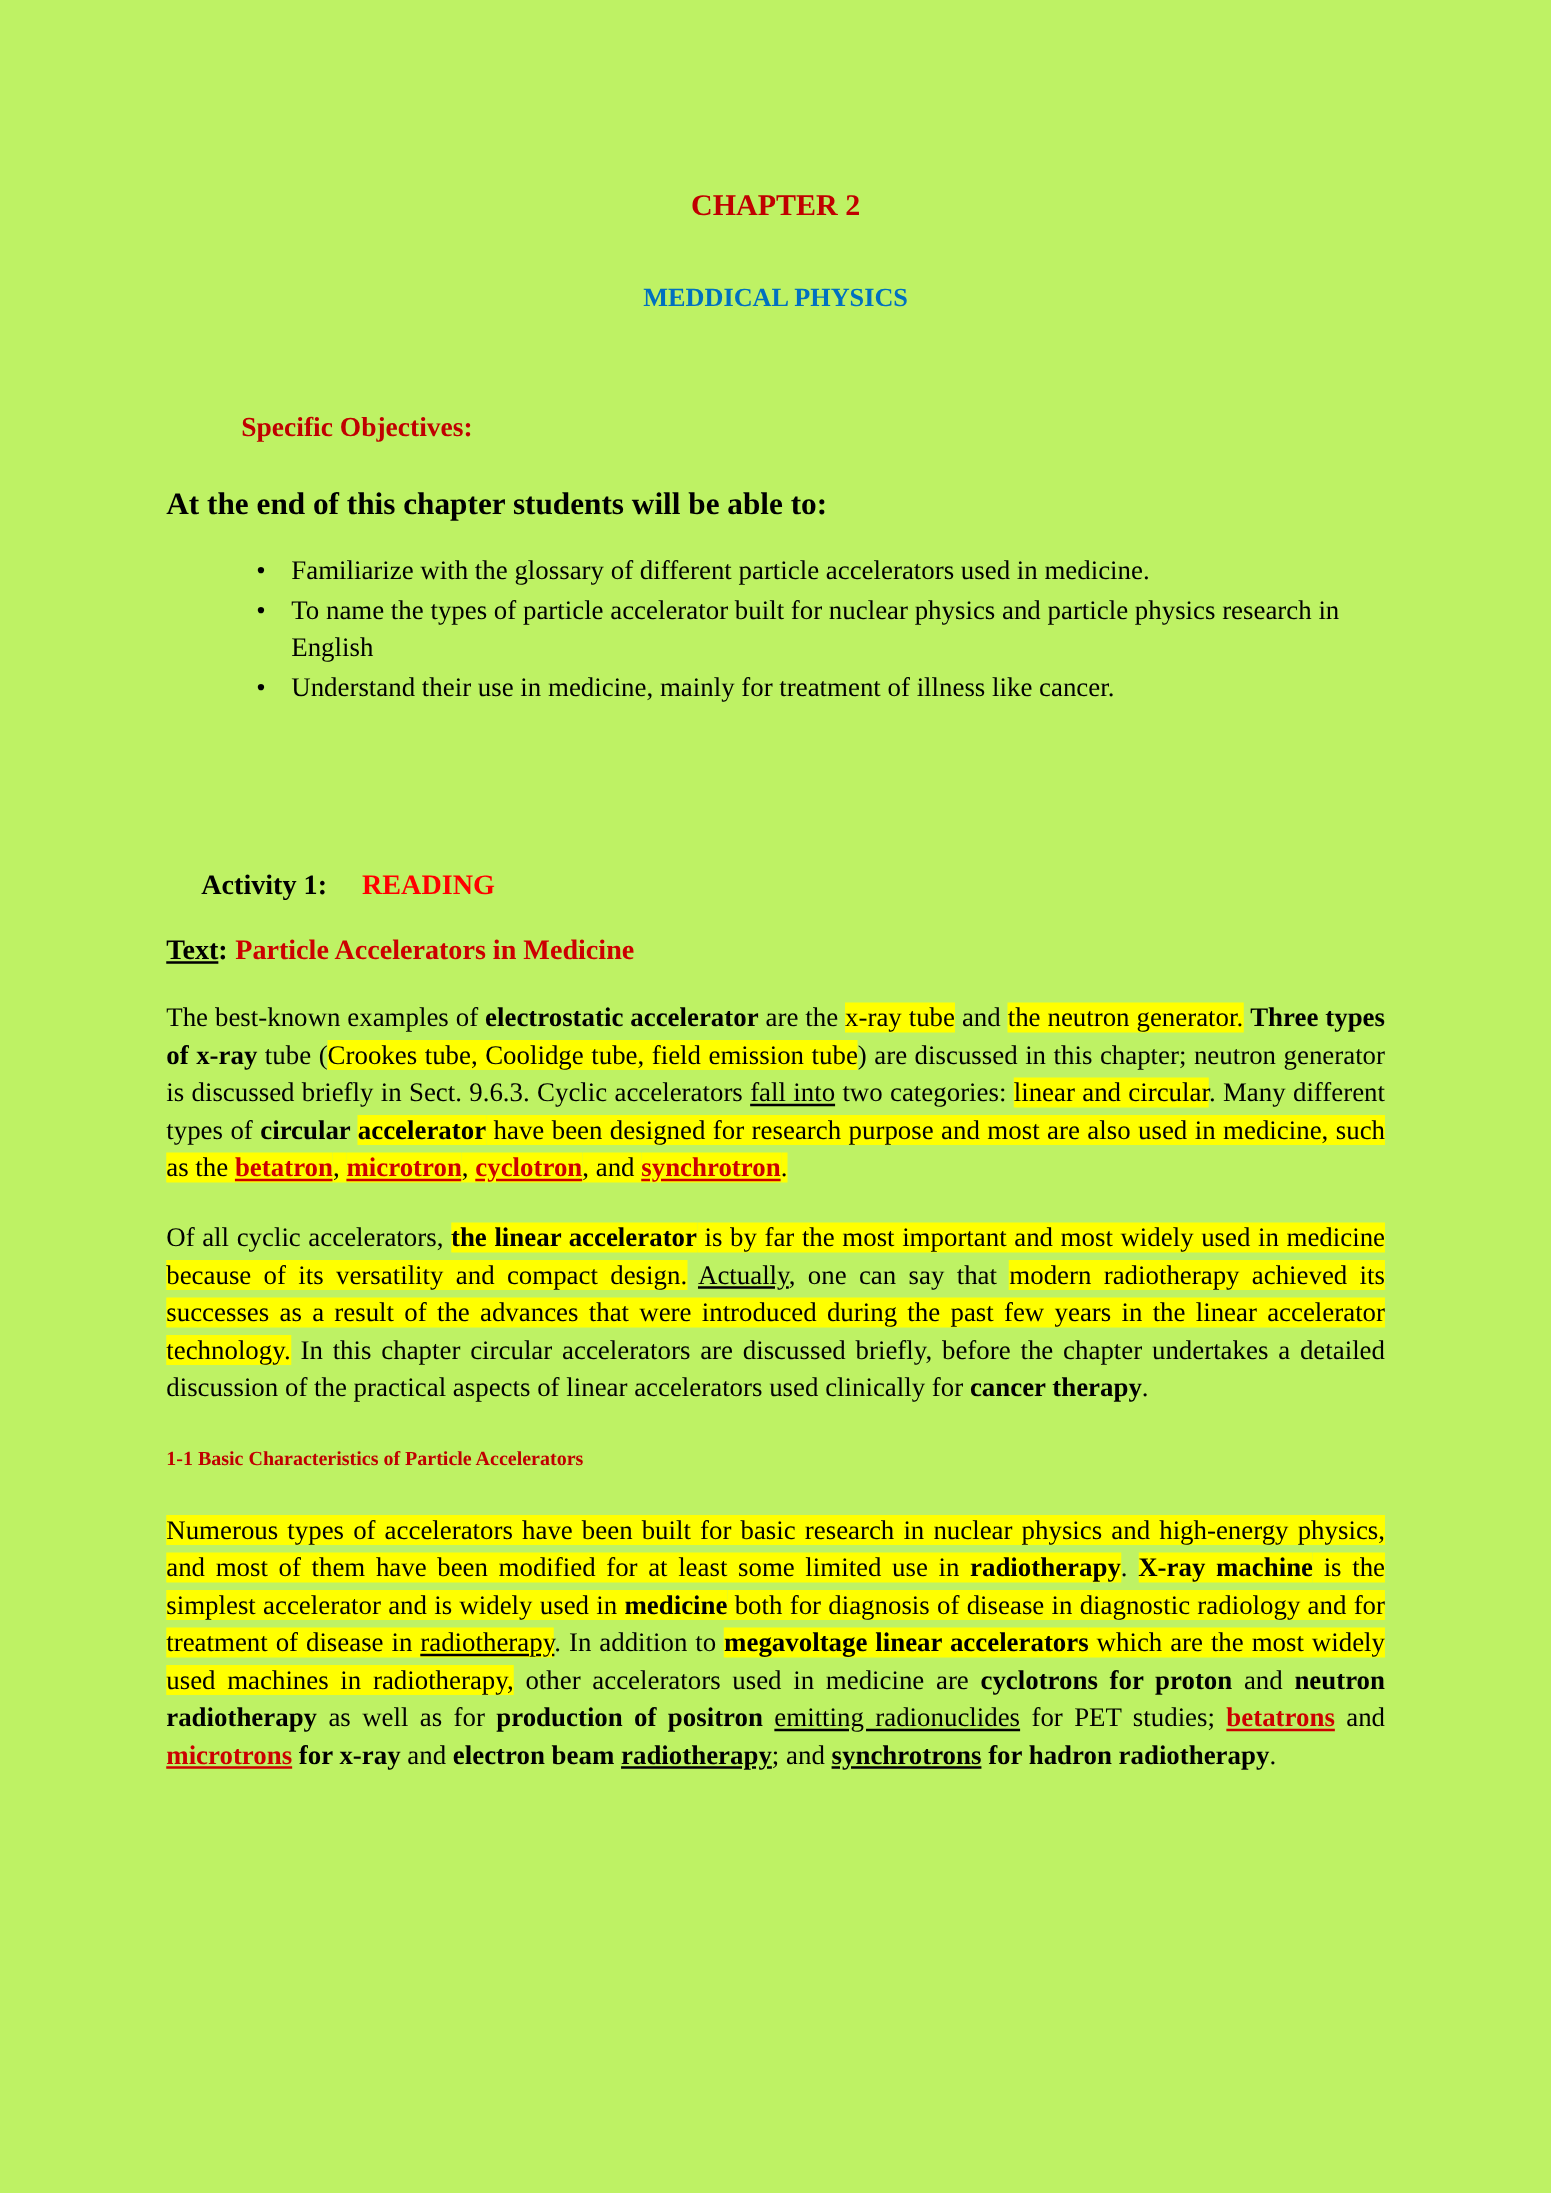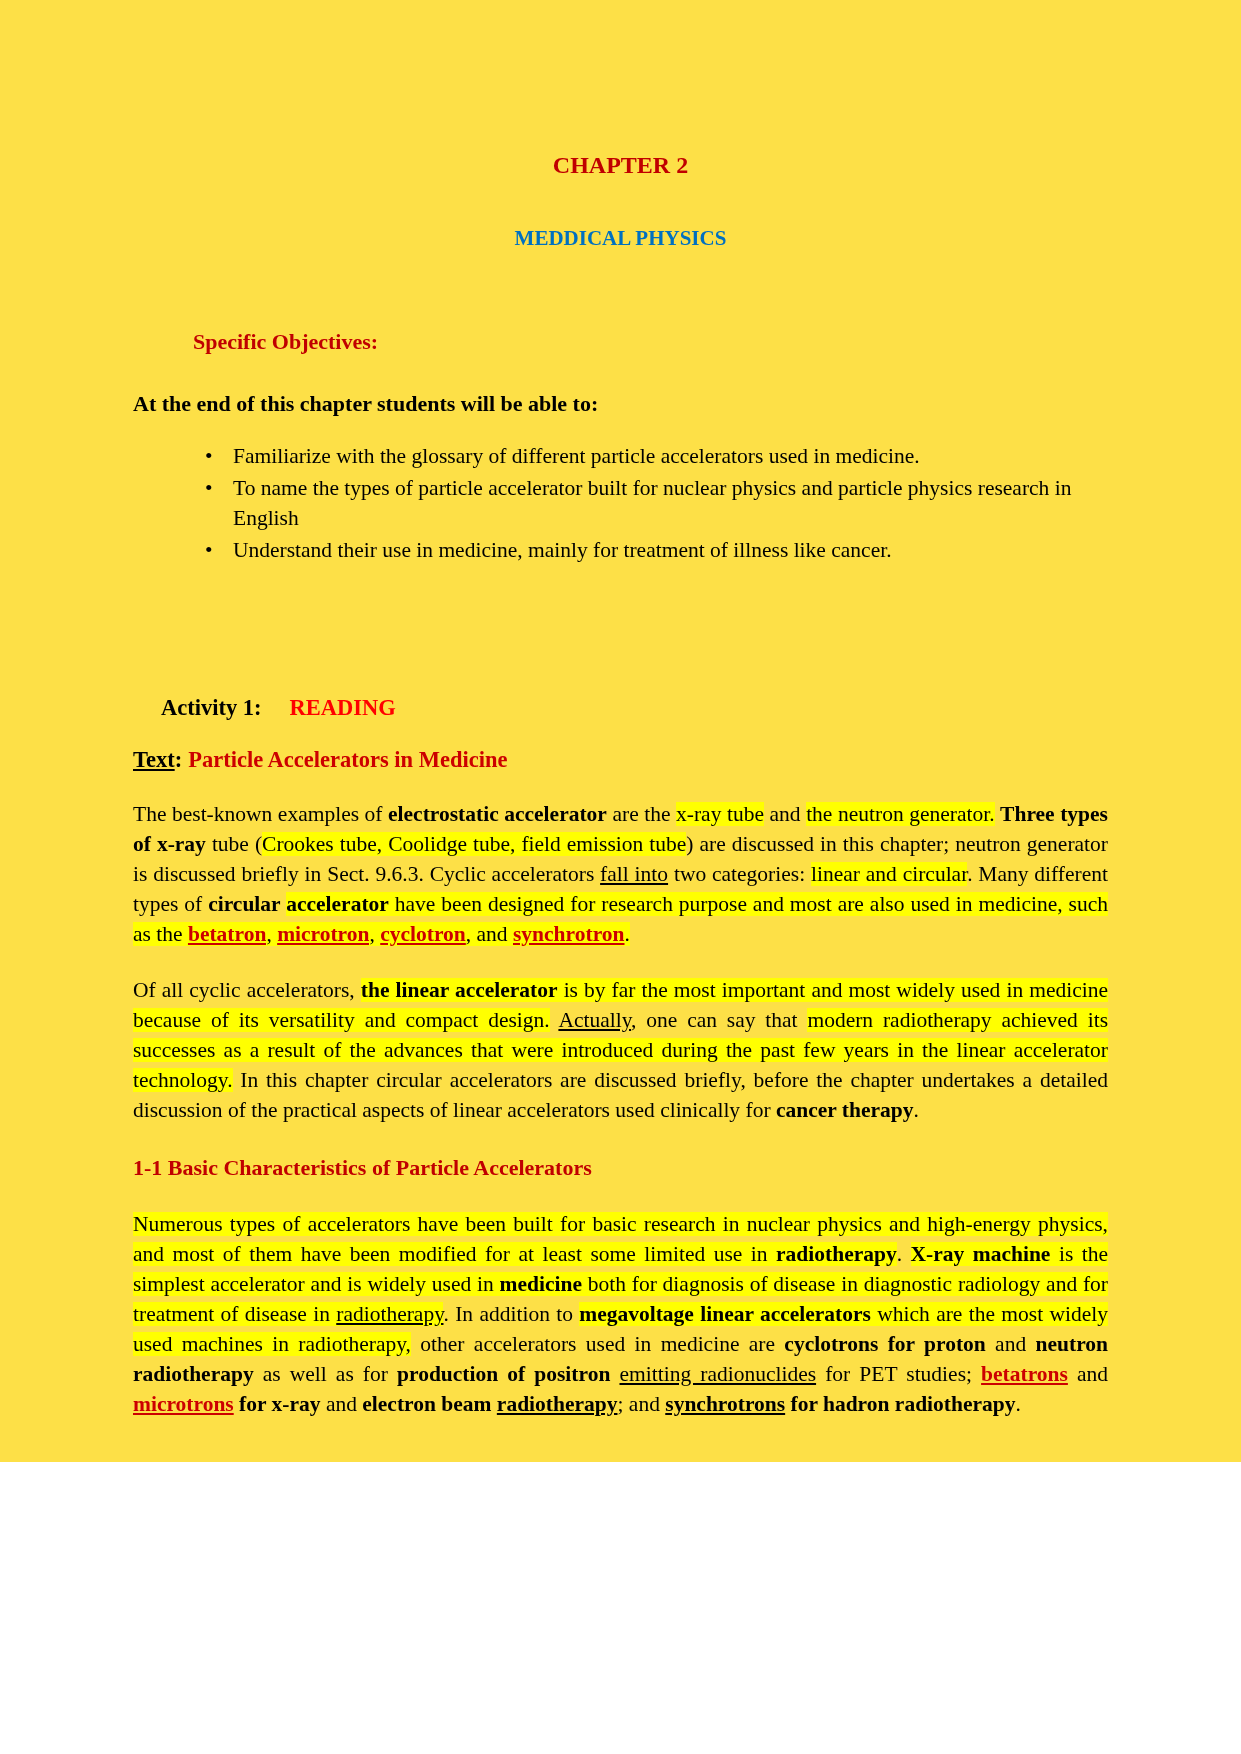--- a/index.html
+++ b/index.html
@@ -1,33 +1,33 @@
 <!DOCTYPE html>
 <html><head>
 <meta charset="utf-8">
 <style>
   html,body{margin:0;padding:0;background:#ffffff;}
   .page{
-    width:1241px;height:1462px;box-sizing:border-box;
-    padding:150px 133px 0 133px;overflow:hidden;background:#fde047;
+    width:1241px;height:1754px;box-sizing:border-box;
+    padding:150px 133px 0 133px;overflow:hidden;background:#bef264;
     font-family:"Liberation Serif","DejaVu Serif",serif;
     color:#000000;font-size:21.5px;line-height:30px;
   }
   .chapter-title{
     text-align:center;font-weight:bold;font-size:24px;color:#C00000;
   }
   .doc-subtitle{
     text-align:center;font-weight:bold;font-size:21px;color:#0070C0;
     margin-top:43px;
   }
   .objectives-heading{
     margin-top:74px;padding-left:60px;font-weight:bold;font-size:22px;color:#C00000;
   }
   .objectives-intro{
-    margin-top:32px;font-weight:bold;font-size:22px;
+    margin-top:32px;font-weight:bold;font-size:25px;
   }
   ul.objectives-list{
     list-style:none;margin:22px 0 0 0;padding:0;
   }
   ul.objectives-list li{
     position:relative;padding-left:100px;margin:0 0 2px 0;
   }
   ul.objectives-list li::before{
     content:"\2022";position:absolute;left:72px;top:0;
   }
@@ -39,21 +39,21 @@
   .text-heading{
     margin-top:22px;font-weight:bold;font-size:22.5px;
   }
   .txt-label{text-decoration:underline;}
   .txt-title{color:#CC0000;margin-left:6px;}
   p.body-para{
     margin:24px 0 0 0;text-align:justify;
   }
   #para-1{margin-top:26px;}
   h3.section-heading{
-    margin:28px 0 0 0;font-weight:bold;font-size:22px;color:#C00000;
+    margin:28px 0 0 0;font-weight:bold;font-size:16px;color:#C00000;
   }
   #para-2{margin-top:26px;}
   .b{font-weight:bold;}
   .u{text-decoration:underline;}
   .hl{background:#FFFF00;}
   .red{color:#CC0000;text-decoration:underline;}
 </style>
 </head>
 <body>
 

